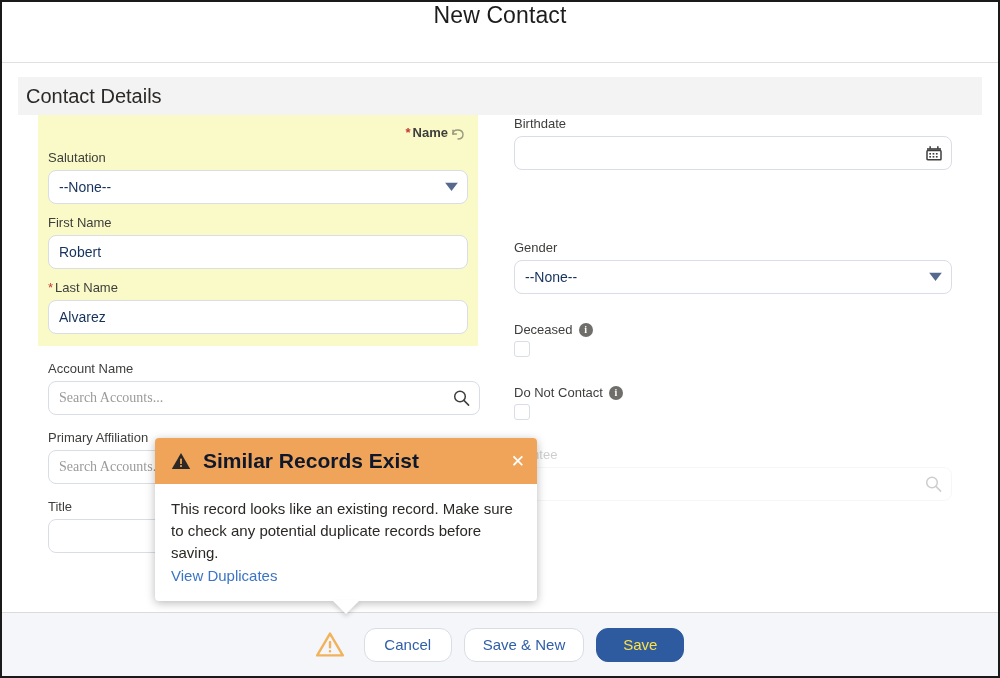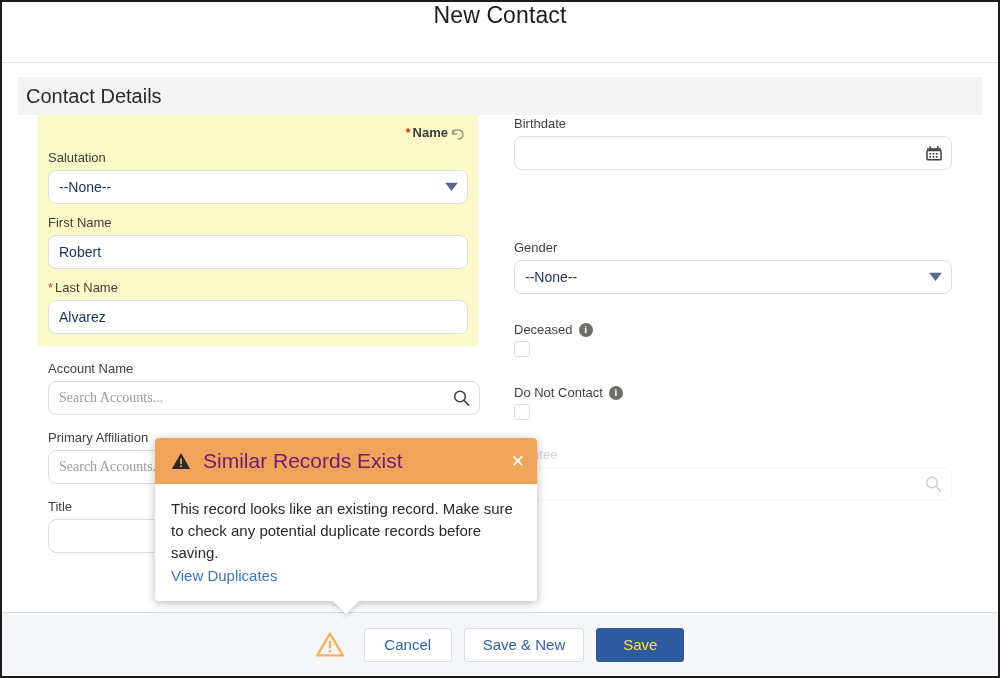--- a/index.html
+++ b/index.html
@@ -179,21 +179,21 @@
     border-top: 1px solid #dddbda;
     display: flex;
     align-items: center;
     justify-content: center;
     gap: 12px;
   }
   .btn {
     height: 34px;
     min-width: 88px;
     padding: 0 18px;
-    border-radius: 3px;
+    border-radius: 12px;
     font-size: 15px;
     display: flex; align-items: center; justify-content: center;
     cursor: pointer;
     border: 1px solid #d8dde6;
     background: #ffffff;
     color: #2f5ea8;
   }
   .btn-primary {
     background: #2e5aa0;
     border-color: #2e5aa0;
@@ -221,22 +221,22 @@
     background: #efa45a;
     height: 46px;
     display: flex;
     align-items: center;
     padding: 0 12px 0 16px;
     border-radius: 4px 4px 0 0;
     position: relative;
   }
   .popover-title {
     font-size: 21px;
-    font-weight: 400;
-    color: #701a75;
+    font-weight: 700;
+    color: #0f172a;
     margin-left: 12px;
   }
   .popover-close {
     position: absolute;
     right: 12px; top: 50%;
     transform: translateY(-50%);
     color: #ffffff;
     font-size: 17px;
     line-height: 1;
     cursor: pointer;

